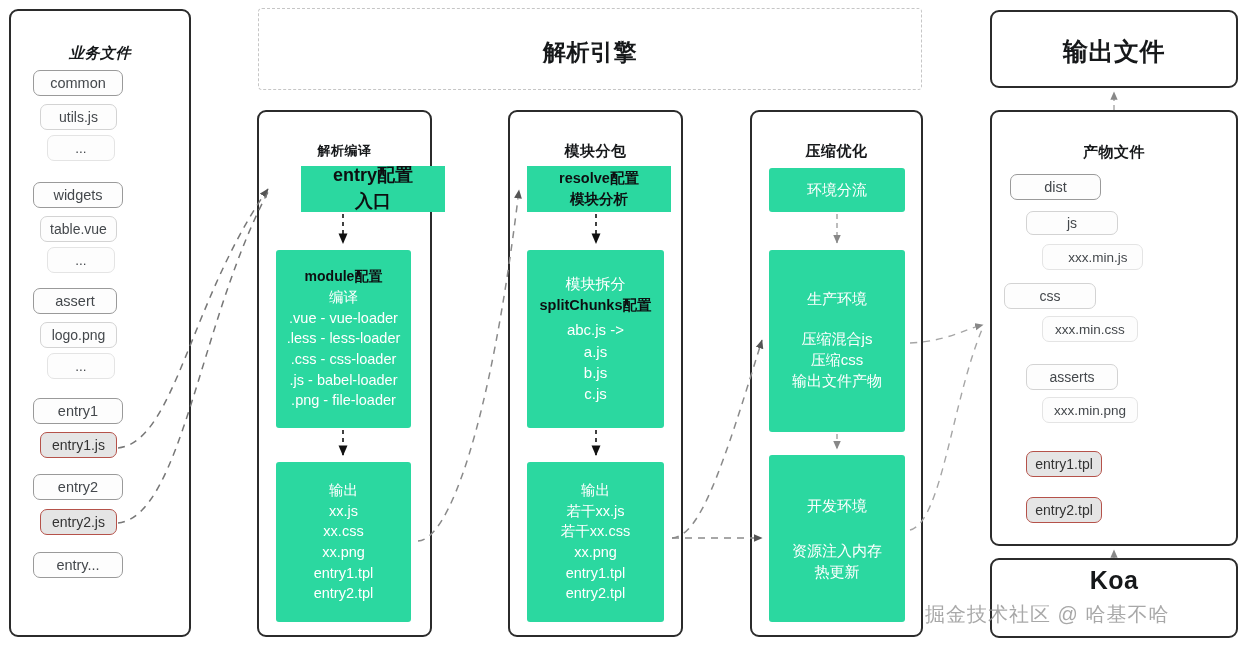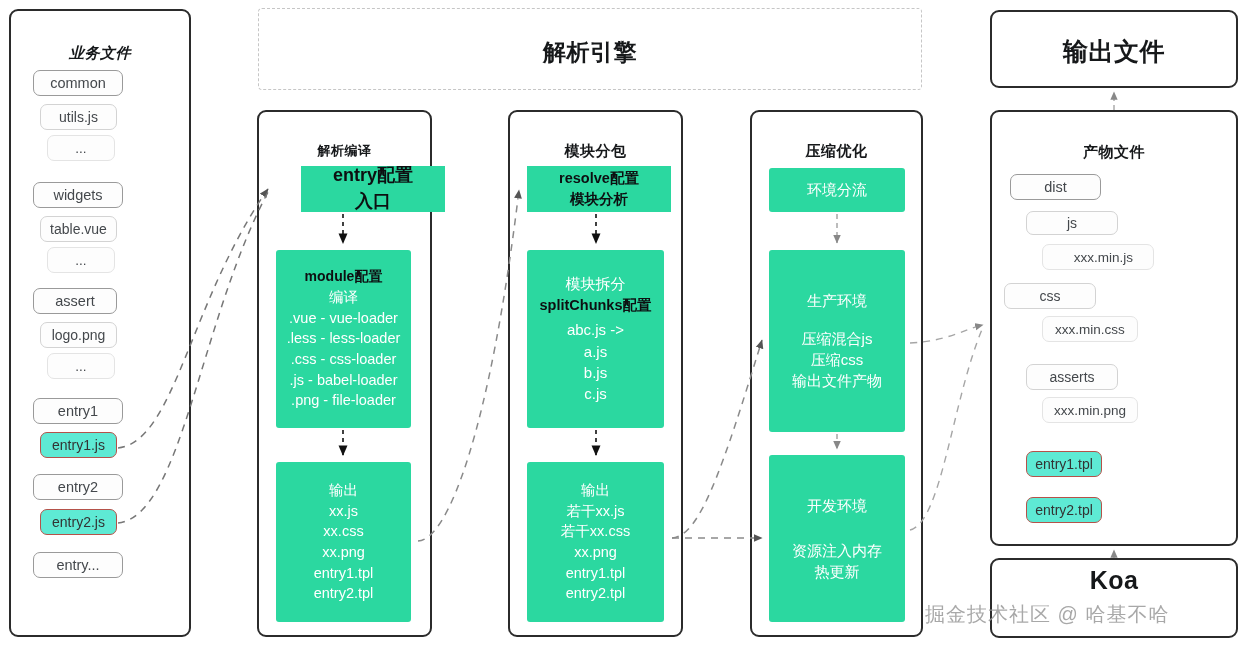--- a/index.html
+++ b/index.html
@@ -42,21 +42,21 @@
     box-sizing:border-box;
     border-radius:7px;
     background:#fdfdfd;
     display:flex;align-items:center;justify-content:center;
     color:#44484c;
     white-space:nowrap;
   }
   .chip.lvl0{border:1.4px solid #9a9a9a;font-size:14.5px;}
   .chip.lvl1{border:1.2px solid #d3d3d3;font-size:14px;}
   .chip.lvl2{border:1.1px solid #e4e4e4;font-size:13.5px;}
-  .chip.hl{border:1.6px solid #b5524a;color:#333;background:#5eead4;}
+  .chip.hl{border:1.6px solid #b5524a;color:#333;background:#e5e5e5;}
 
   
   .gbox{
     position:absolute;
     box-sizing:border-box;
     background:#2bd8a0;
     display:flex;flex-direction:column;
     align-items:center;justify-content:center;
     color:#ffffff;
     text-align:center;
@@ -166,21 +166,21 @@
 
   <div class="panel" style="left:750px;top:110px;width:173px;height:527px;">
     <div class="panel-title" style="top:30px;font-size:15px;">压缩优化</div>
   </div>
 
   <div class="gbox rd" style="left:769px;top:168px;width:136px;height:44px;font-size:15px;">
     <div class="ln">环境分流</div>
   </div>
 
   <div class="gbox rd" style="left:769px;top:250px;width:136px;height:182px;font-size:15px;">
-    <div class="ln" style="margin-bottom:16px;">生产环境</div>
+    <div class="ln" style="margin-bottom:16px;font-family:Liberation Mono, monospace;">生产环境</div>
     <div class="ln">压缩混合js</div>
     <div class="ln">压缩css</div>
     <div class="ln">输出文件产物</div>
   </div>
 
   <div class="gbox rd" style="left:769px;top:455px;width:136px;height:167px;font-size:15px;">
     <div class="ln" style="margin-bottom:24px;">开发环境</div>
     <div class="ln">资源注入内存</div>
     <div class="ln">热更新</div>
   </div>
@@ -188,21 +188,21 @@
   <div class="panel" style="left:990px;top:10px;width:248px;height:78px;">
     <div class="panel-title" style="top:23px;font-size:25px;">输出文件</div>
   </div>
 
   <div class="panel" style="left:990px;top:110px;width:248px;height:436px;">
     <div class="panel-title" style="top:31px;font-size:15px;">产物文件</div>
   </div>
   <div id="artifact-chips">
       <div class="chip lvl0" style="left: 1010px; top: 174px; width: 91px; height: 26px;">dist</div>
       <div class="chip lvl1" style="left: 1026px; top: 211px; width: 92px; height: 24px;">js</div>
-      <div class="chip lvl2" style="left: 1042px; top: 244px; width: 112px; height: 26px; padding-left: 11px;">xxx.min.js</div>
+      <div class="chip lvl2" style="left: 1042px; top: 244px; width: 101px; height: 26px; padding-left: 11px;">xxx.min.js</div>
       <div class="chip lvl1" style="left: 1004px; top: 283px; width: 92px; height: 26px;">css</div>
       <div class="chip lvl2" style="left: 1042px; top: 316px; width: 96px; height: 26px;">xxx.min.css</div>
       <div class="chip lvl1" style="left: 1026px; top: 364px; width: 92px; height: 26px;">asserts</div>
       <div class="chip lvl2" style="left: 1042px; top: 397px; width: 96px; height: 26px;">xxx.min.png</div>
       <div class="chip lvl1 hl" style="left: 1026px; top: 451px; width: 76px; height: 26px;">entry1.tpl</div>
       <div class="chip lvl1 hl" style="left: 1026px; top: 497px; width: 76px; height: 26px;">entry2.tpl</div>
     </div>
 
   <div class="panel" style="left:990px;top:558px;width:248px;height:80px;">
     <div class="panel-title" style="top:6px;font-size:25px;">Koa</div>

